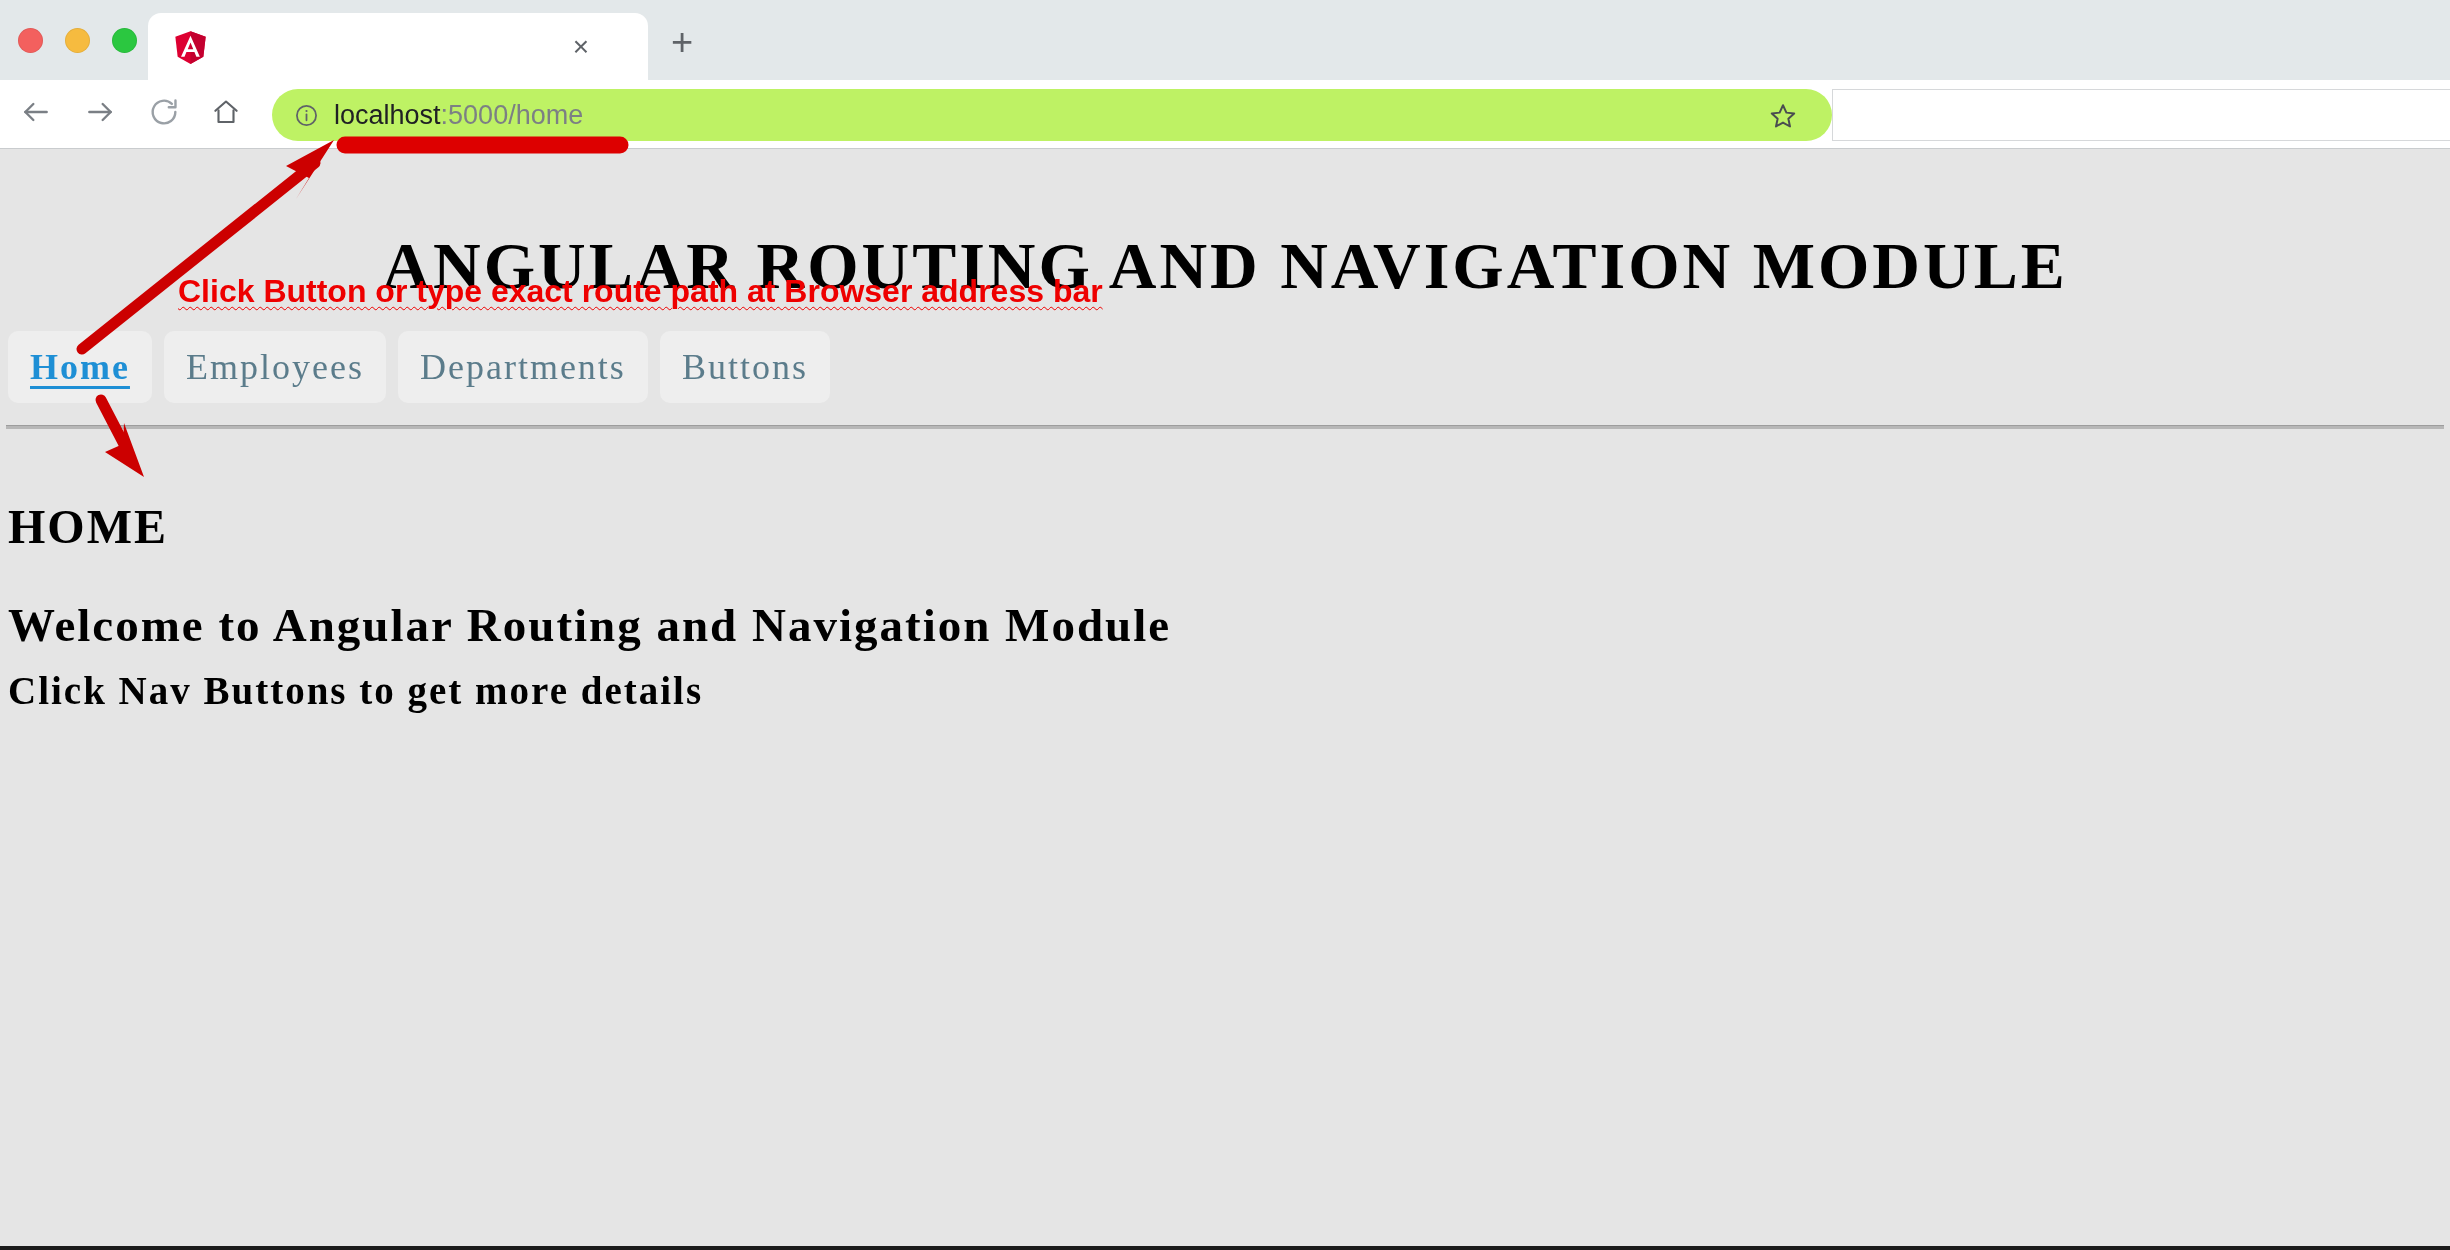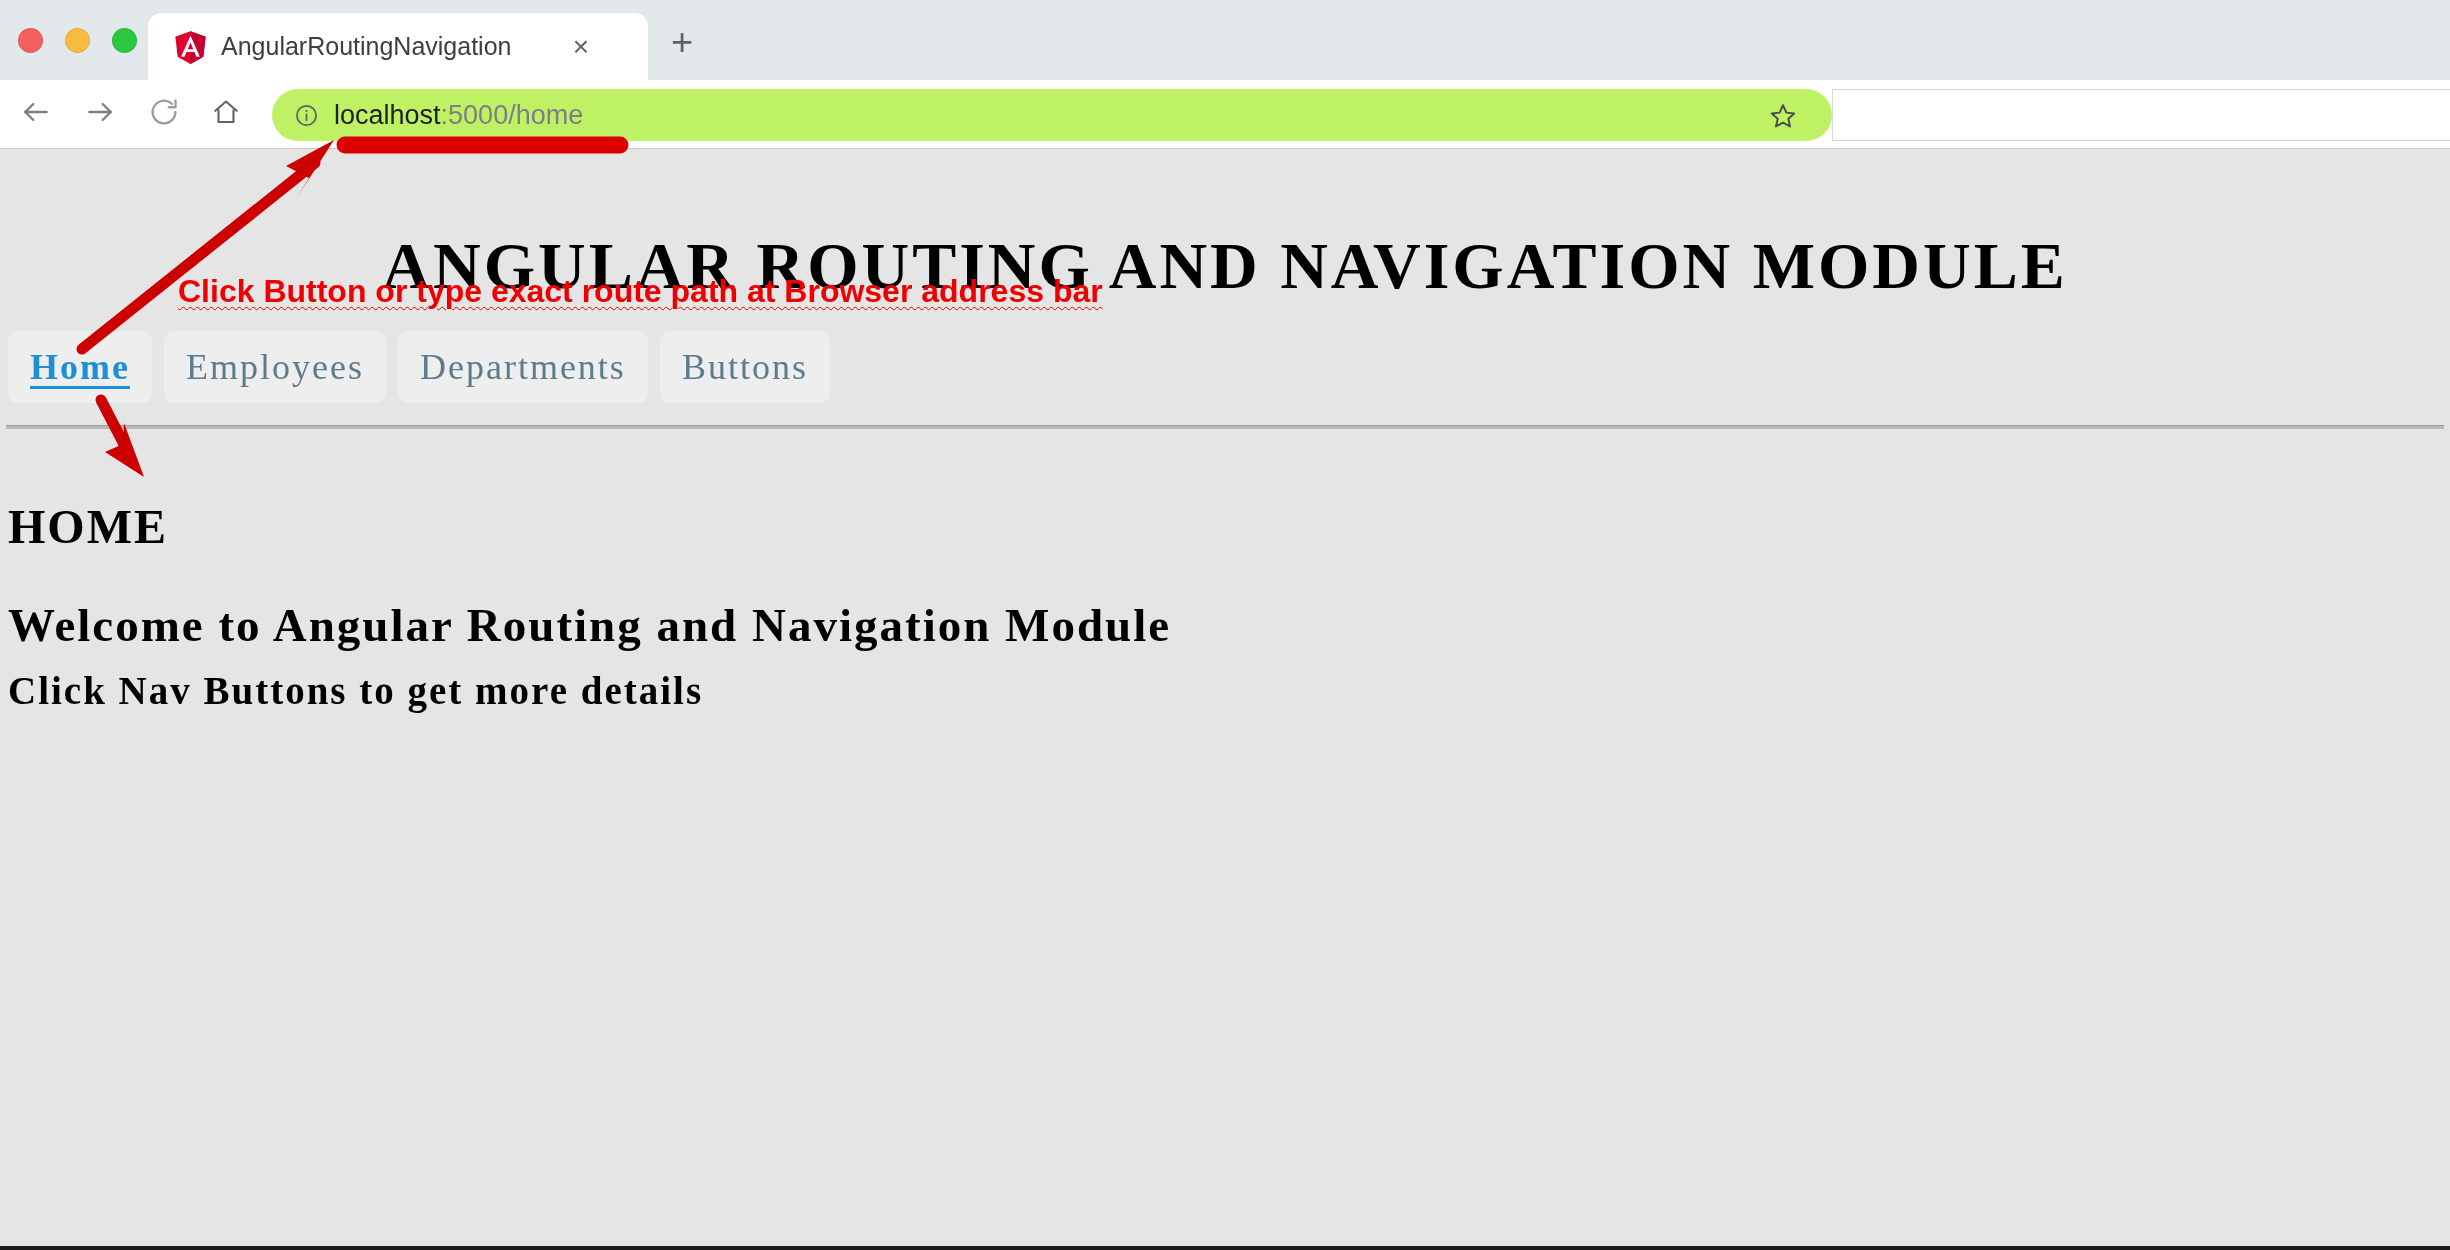--- a/index.html
+++ b/index.html
@@ -297,21 +297,20 @@
     </div>
 
     <div id="tab-active">
       <span id="tab-favicon">
         <svg width="35" height="36" viewBox="0 0 24 24" aria-hidden="true">
           <path d="M12 1.2 1.6 4.9l1.6 13.7L12 23.6l8.8-5L22.4 4.9 12 1.2z" fill="#DD0031"></path>
           <path d="M12 1.2v22.4l8.8-5L22.4 4.9 12 1.2z" fill="#C3002F"></path>
           <path d="M12 4.3 5.5 18.7h2.4l1.3-3.2h5.5l1.3 3.2h2.4L12 4.3zm1.9 9.2H10.1L12 8.9l1.9 4.6z" fill="#FFFFFF"></path>
         </svg>
       </span>
-      <span id="tab-title">AngularRoutingNavigation</span>
       <span id="tab-close-icon">×</span>
     </div>
 
     <div id="new-tab-button">+</div>
   </div>
 
   <div id="toolbar">
 
     <div class="nav-icon-btn" id="btn-back">
       <span>

